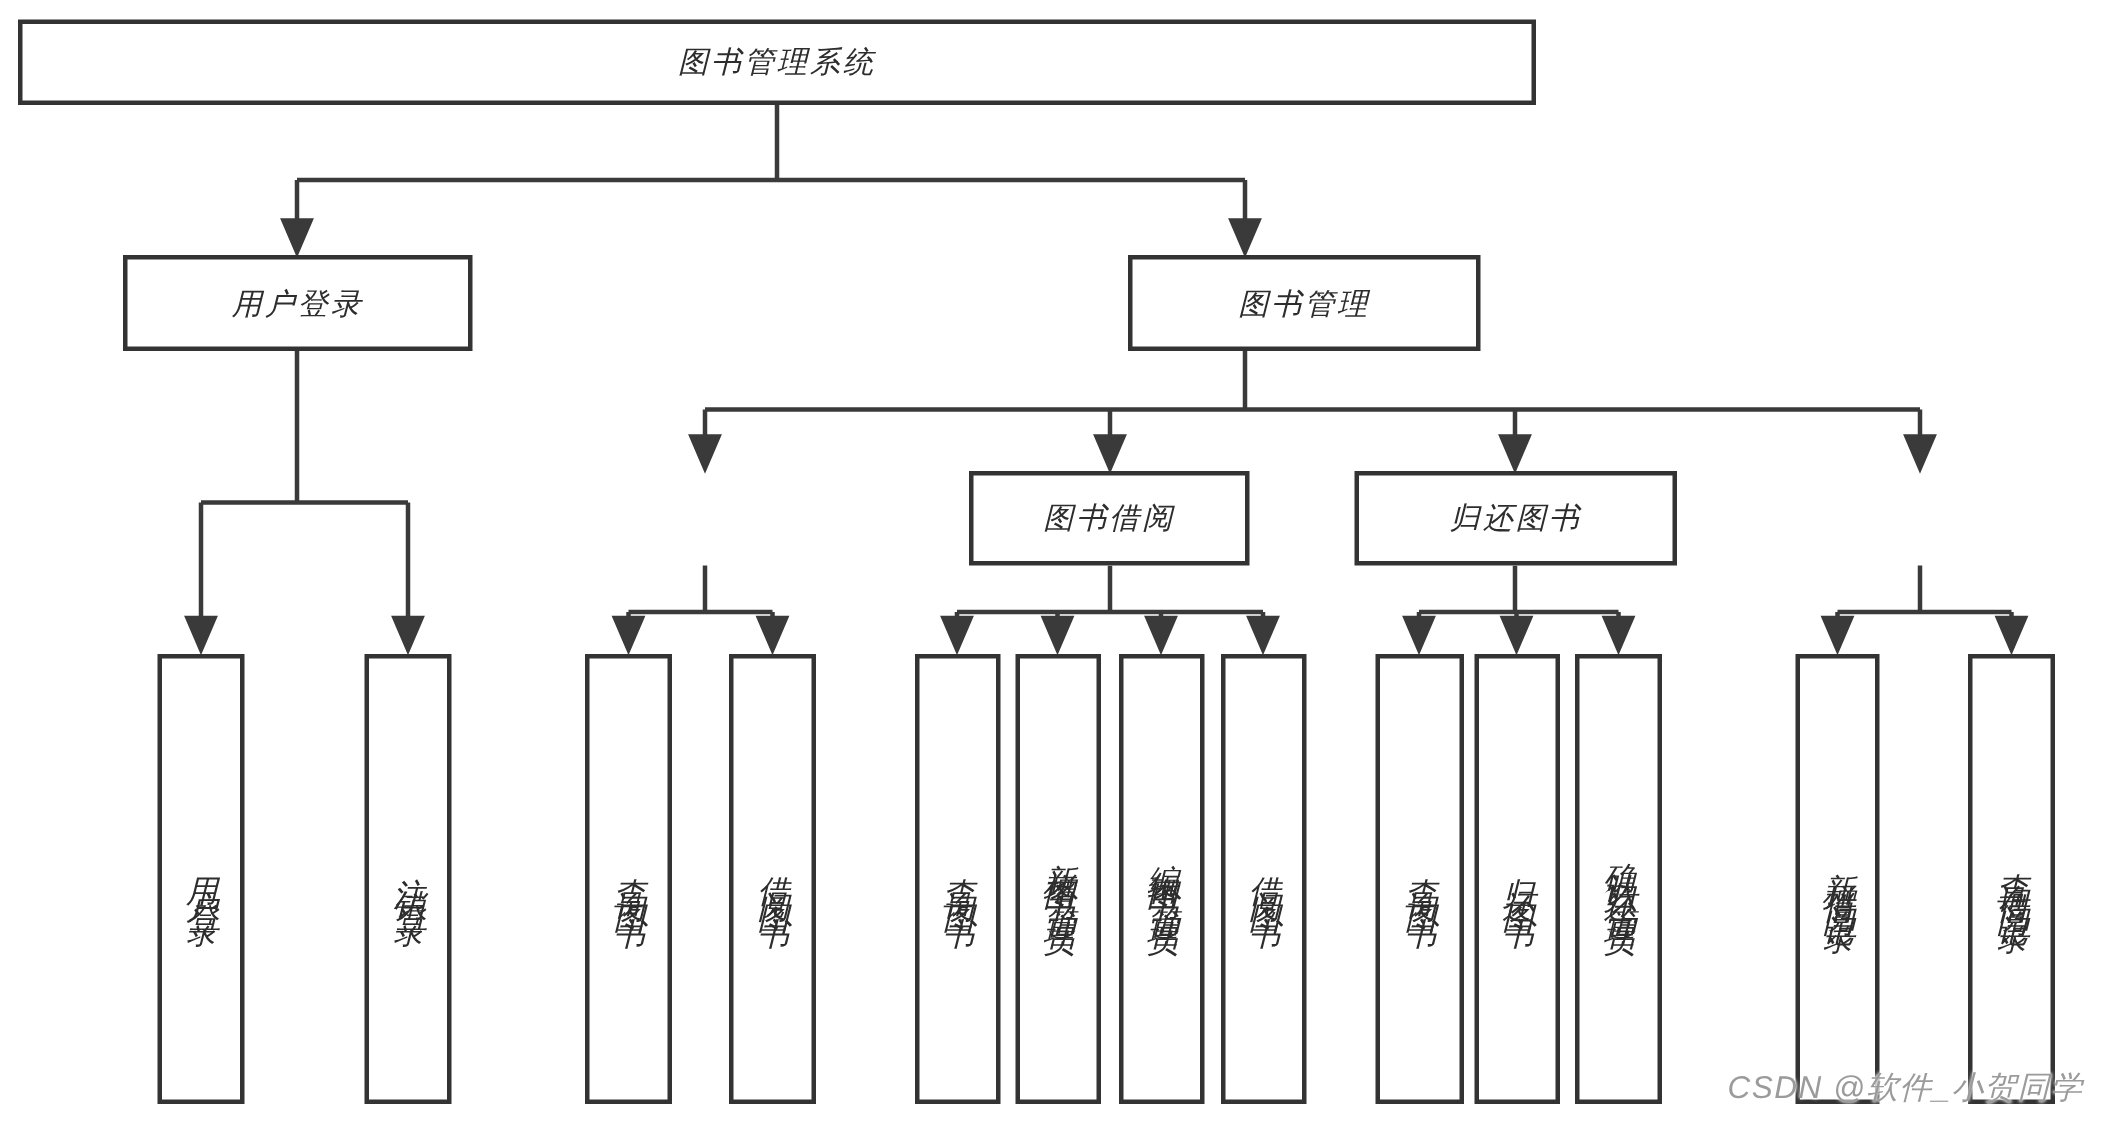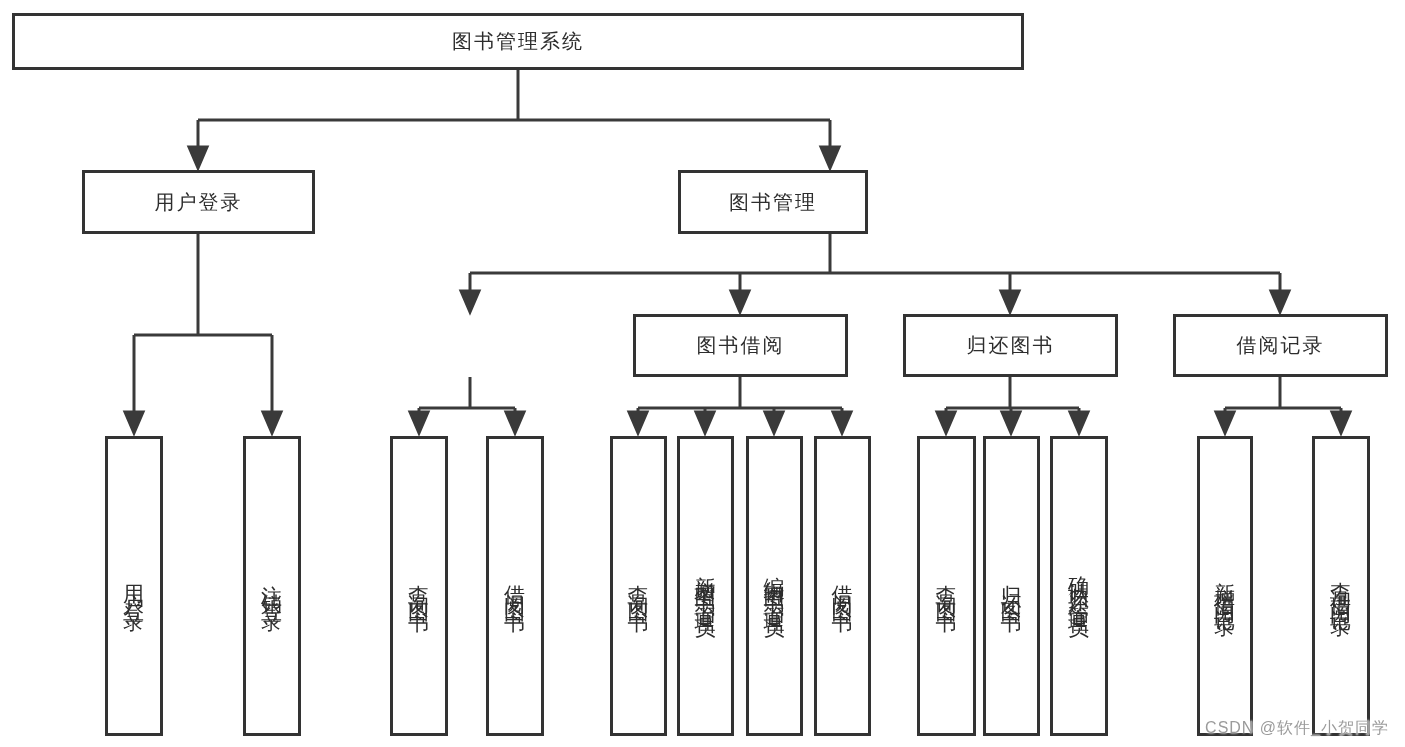--- a/index.html
+++ b/index.html
@@ -7,20 +7,21 @@
     padding: 0;
     background: #ffffff;
     font-family: "Liberation Sans", sans-serif;
   }
   .canvas {
     position: relative;
     width: 1405px;
     height: 747px;
     background: #ffffff;
     overflow: hidden;
+    font-style: italic;
   }
   .connectors {
     position: absolute;
     left: 0;
     top: 0;
     z-index: 1;
   }
   .node {
     position: absolute;
     box-sizing: border-box;
@@ -41,21 +42,21 @@
     writing-mode: vertical-rl;
     font-size: 21px;
     letter-spacing: 9px;
     line-height: 1;
     white-space: nowrap;
   }
   .watermark {
     position: absolute;
     right: 16px;
     bottom: 8px;
-    font-size: 16px;
+    font-size: 21px;
     letter-spacing: 1px;
     color: #9b9b9b;
     text-shadow: 0 0 3px #ffffff, 0 0 2px #ffffff;
     z-index: 5;
     white-space: nowrap;
   }
 </style>
 </head>
 <body>
 
@@ -139,33 +140,30 @@
     </g>
   </svg>
 
   <div class="node" style="left:12px; top:13px; width:1012px; height:57px">
     <span class="hlabel">图书管理系统</span>
   </div>
 
   <div class="node" style="left:82px; top:170px; width:233px; height:64px">
     <span class="hlabel">用户登录</span>
   </div>
-  <div class="node" style="left:678px; top:170px; width:190px; height:64px">
+  <div class="node" style="left:752px; top:170px; width:235px; height:64px">
     <span class="hlabel">图书管理</span>
   </div>
 
-  <div class="node" style="left:633px; top:314px; width:215px; height:63px">
+  <div class="node" style="left:646px; top:314px; width:187px; height:63px">
     <span class="hlabel">图书借阅</span>
   </div>
   <div class="node" style="left:903px; top:314px; width:215px; height:63px">
     <span class="hlabel">归还图书</span>
   </div>
-  <div class="node" style="left:1173px; top:314px; width:215px; height:63px">
-    <span class="hlabel">借阅记录</span>
-  </div>
 
   <div class="node" style="left:105px; top:436px; width:58px; height:300px">
     <span class="vlabel">用户登录</span>
   </div>
   <div class="node" style="left:243px; top:436px; width:58px; height:300px">
     <span class="vlabel">注销登录</span>
   </div>
 
   <div class="node" style="left:390px; top:436px; width:58px; height:300px">
     <span class="vlabel">查询图书</span>

